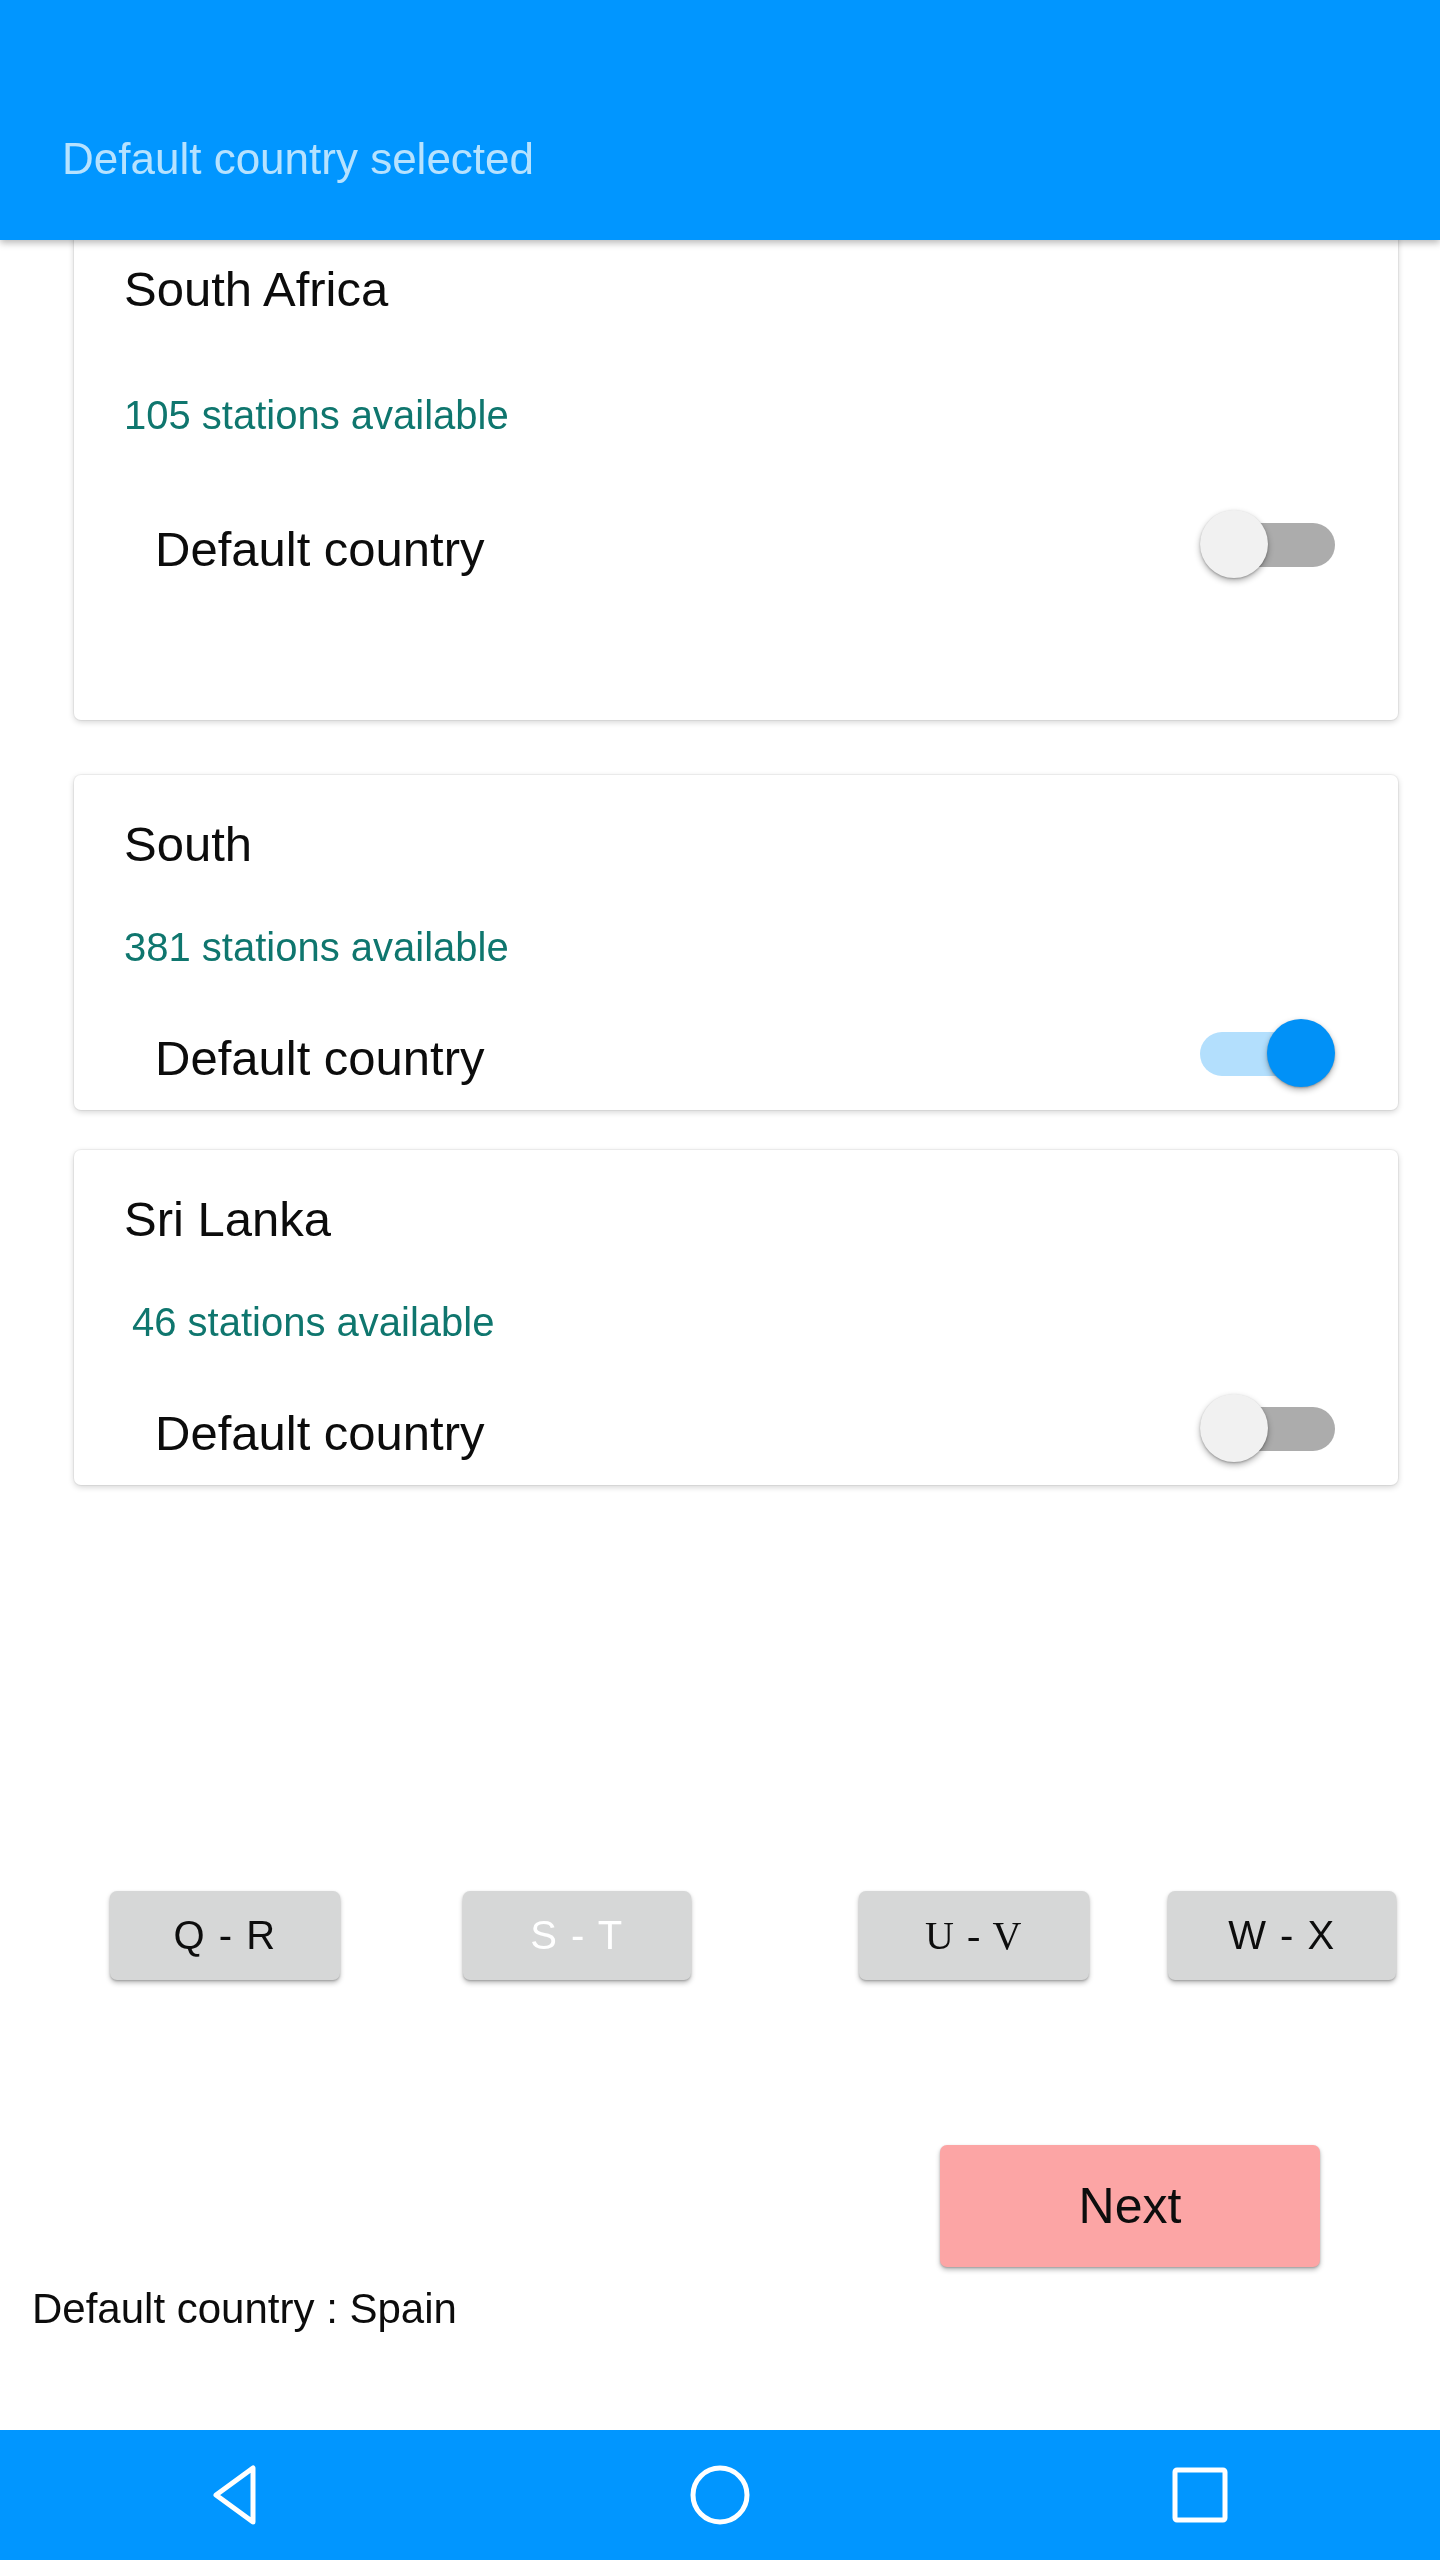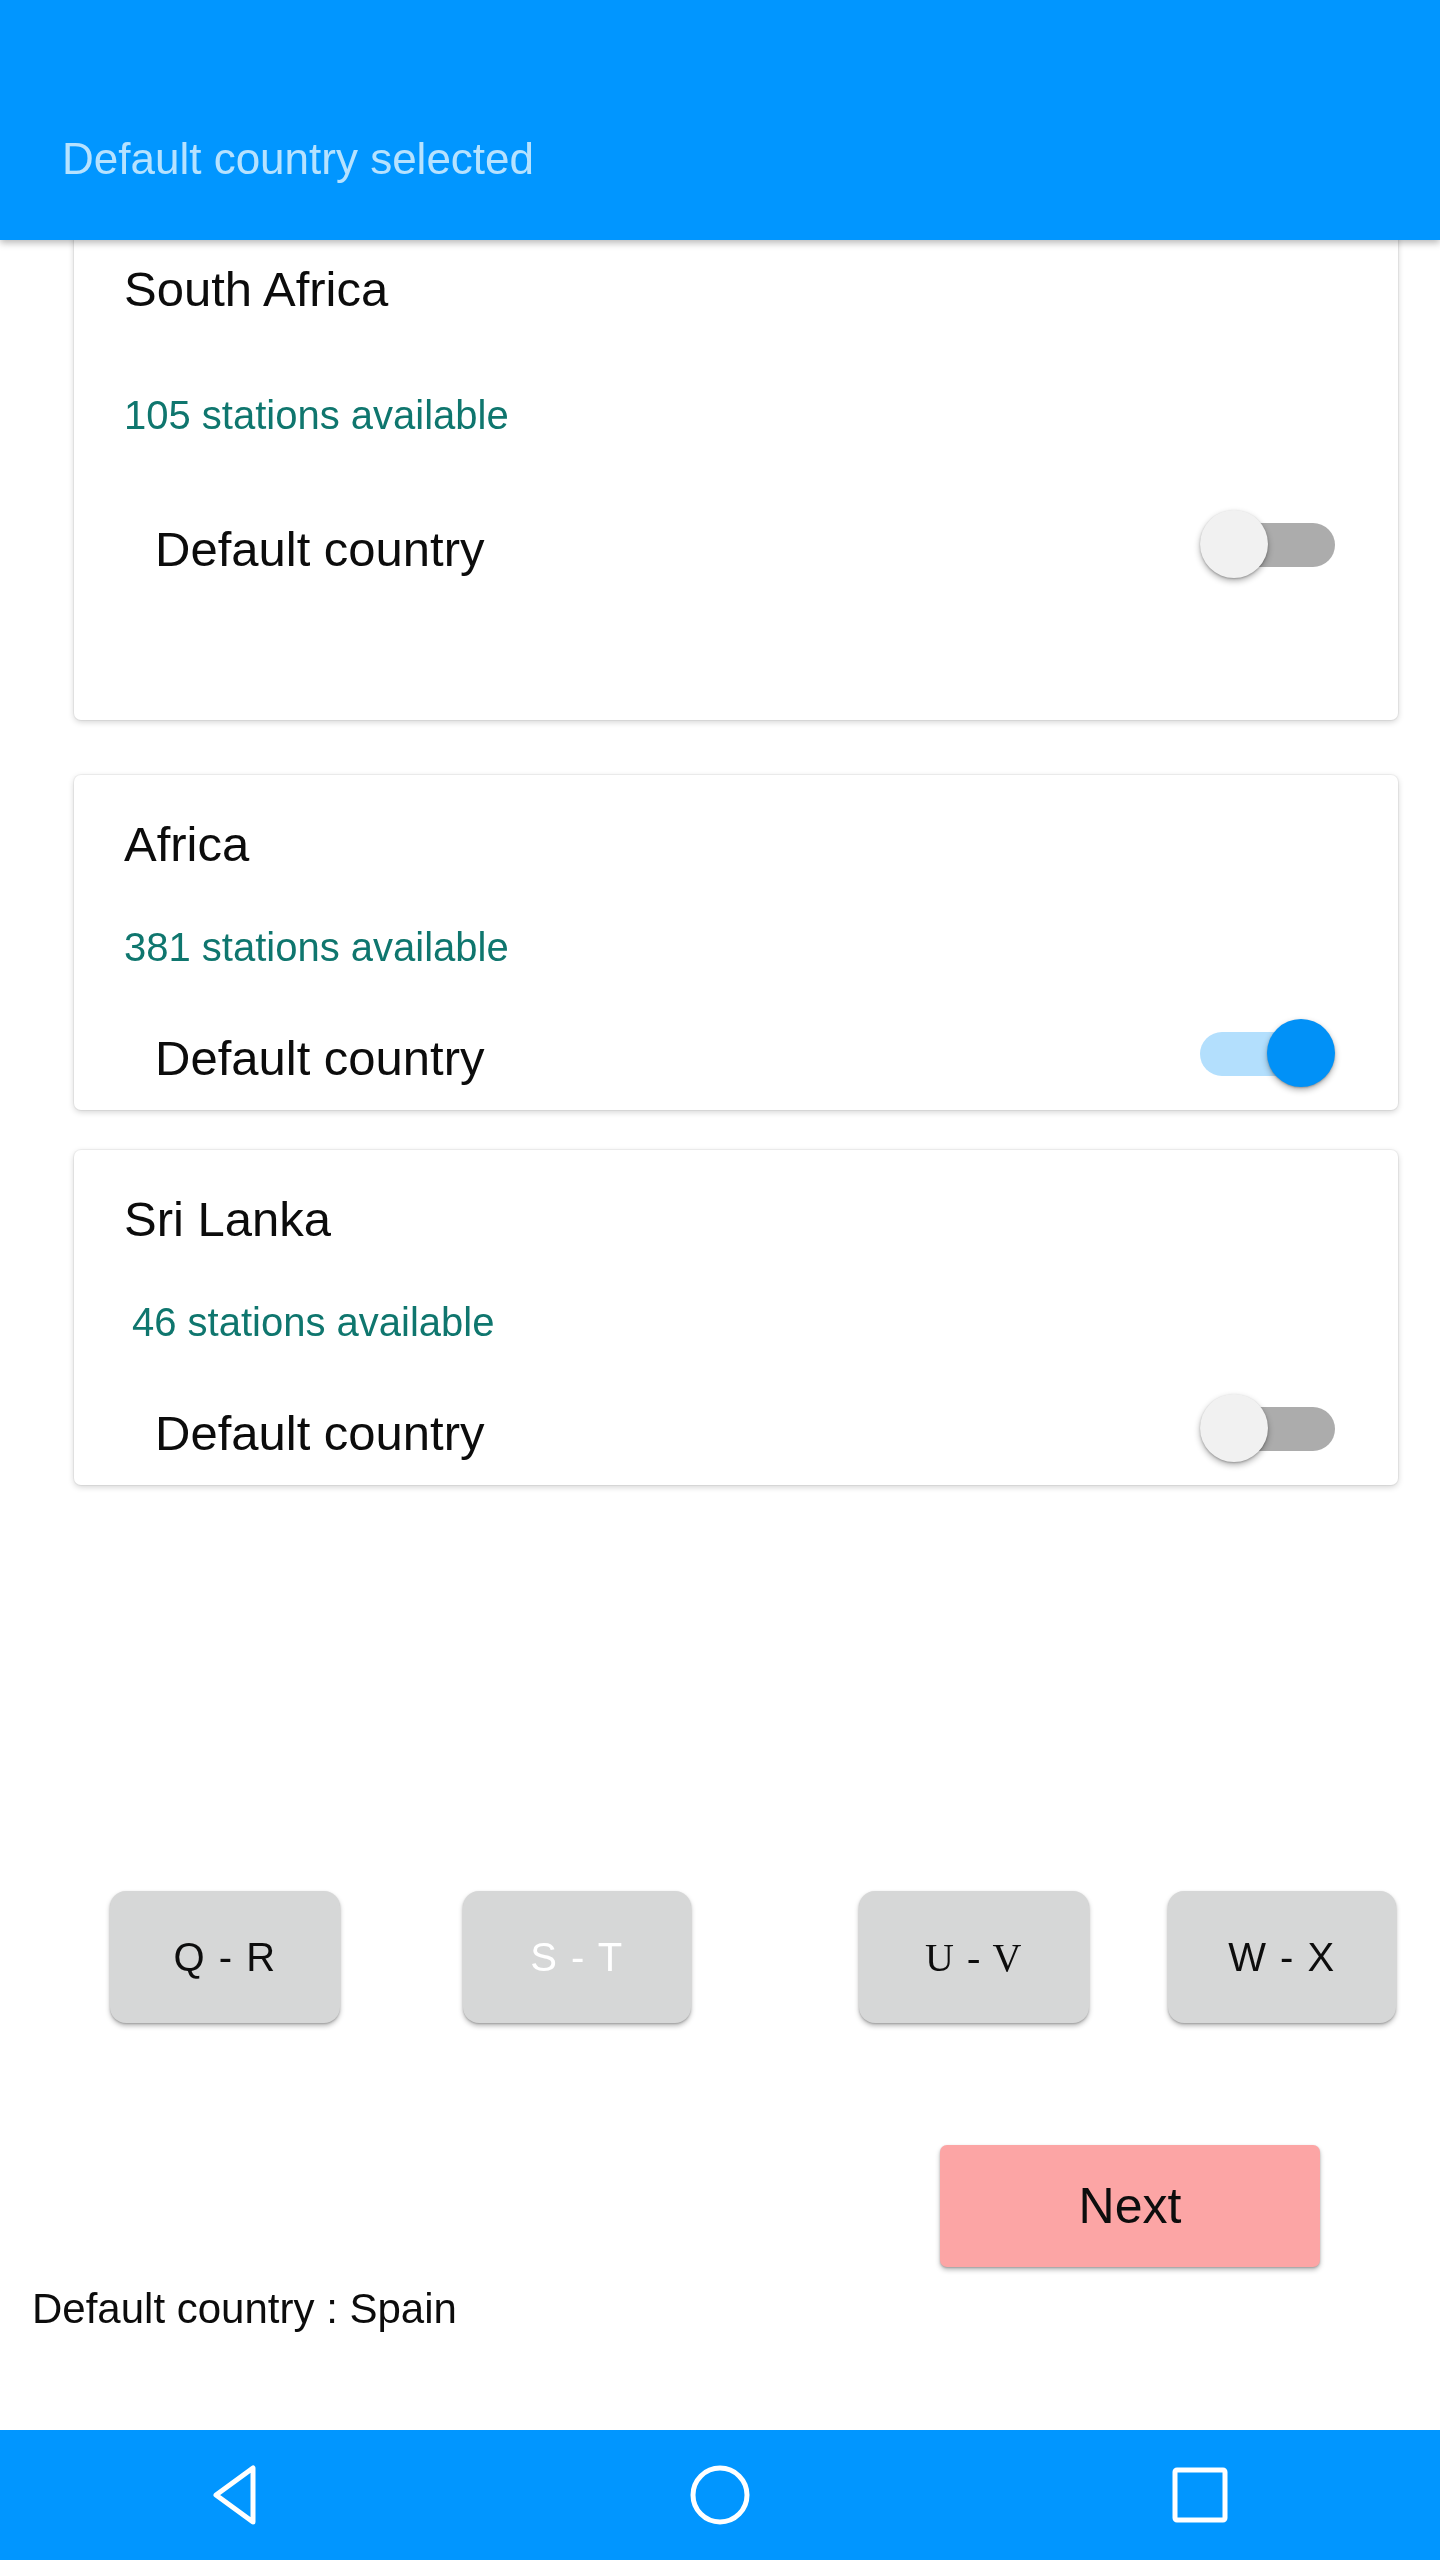--- a/index.html
+++ b/index.html
@@ -83,23 +83,23 @@
 
   
   #letterbar {
     position:absolute; left:0; top:1880px;
     width:1440px; height:140px;
     z-index:20;
     background:#ffffff;
   }
   .lbtn {
     position:absolute; top:11px;
-    height:132px;
+    height:89px;
     background:#D6D7D7;
-    border:none; border-radius:16px;
+    border:none; border-radius:7px;
     box-shadow:0 3px 5px rgba(0,0,0,0.26), 0 1px 2px rgba(0,0,0,0.20);
     font-family:"Liberation Sans", sans-serif;
     font-size:40px;
     color:#0d0d0d;
     display:flex; align-items:center; justify-content:center;
     letter-spacing:1.5px;
   }
   .lbtn.active { color:#ffffff; }
 
   
@@ -147,21 +147,21 @@
       <div class="c-name" style="top:120px;">South Africa</div>
       <div class="c-stations" style="top:250px;">105 stations available</div>
       <div class="c-deflabel" style="top:380px;">Default country</div>
       <div class="switch off" style="top:365px;">
         <div class="sw-track"></div>
         <div class="sw-thumb"></div>
       </div>
     </div>
 
     <div class="card" style="top:535px; height:335px;">
-      <div class="c-name" style="top:45px;">Africa</div>
+      <div class="c-name" style="top:45px;">South</div>
       <div class="c-stations" style="top:152px;">381 stations available</div>
       <div class="c-deflabel" style="top:259px;">Default country</div>
       <div class="switch on" style="top:244px;">
         <div class="sw-track"></div>
         <div class="sw-thumb"></div>
       </div>
     </div>
 
     <div class="card" style="top:910px; height:335px;">
       <div class="c-name" style="top:45px;">Sri Lanka</div>

